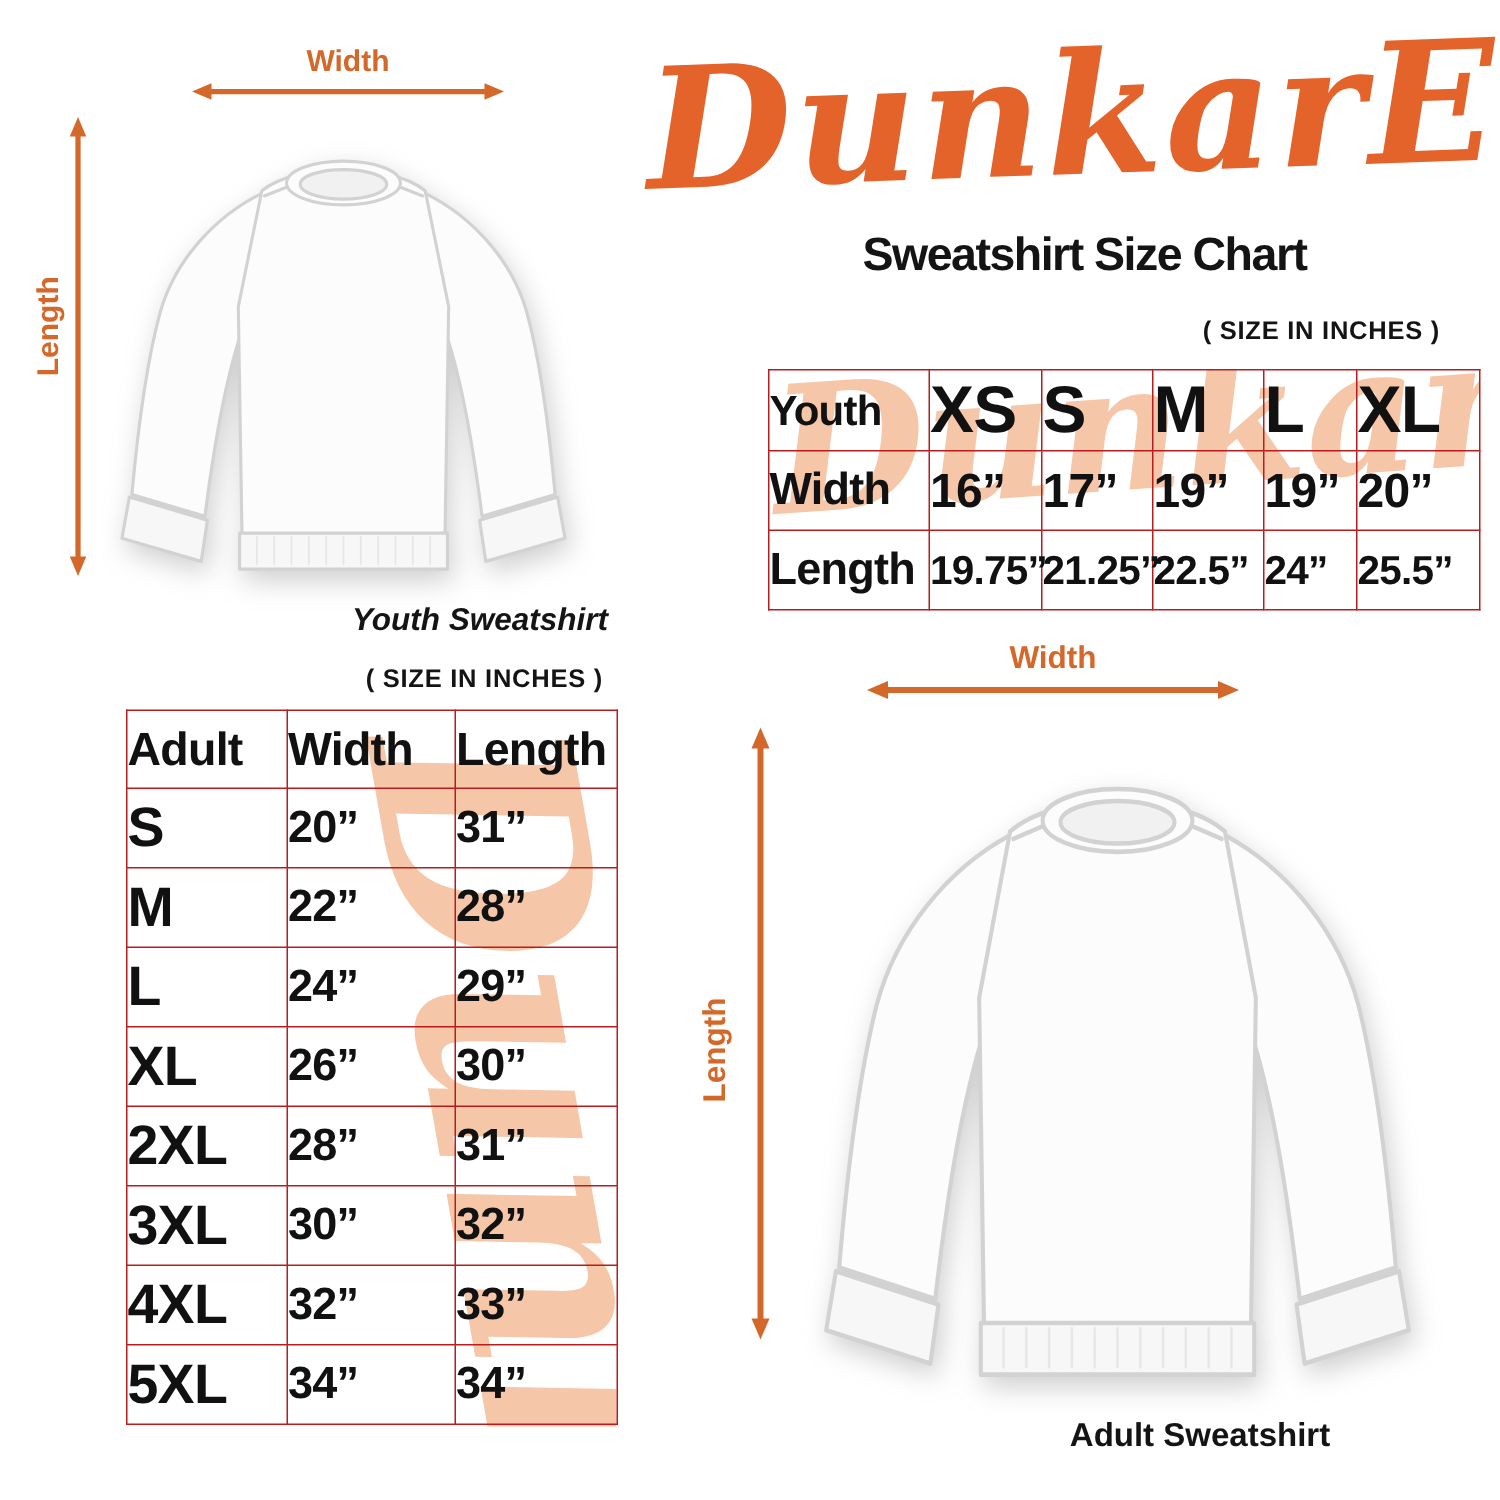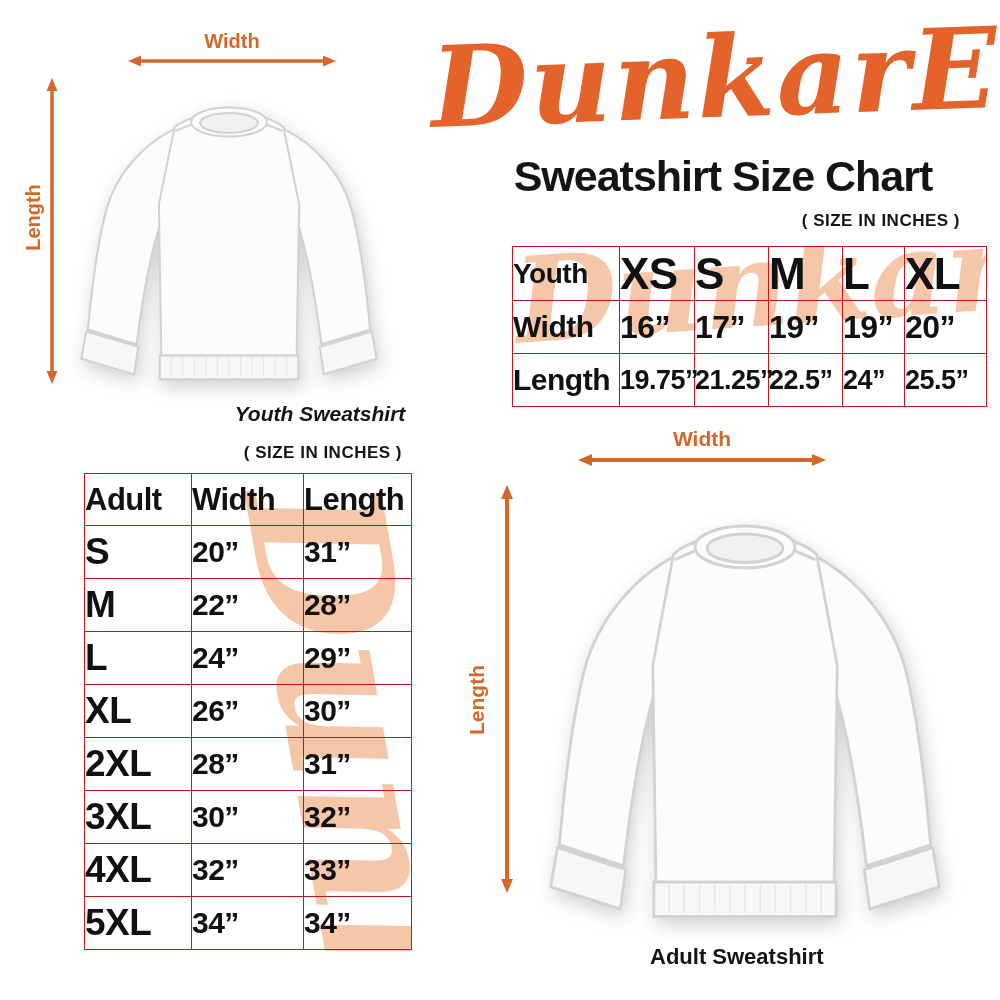--- a/index.html
+++ b/index.html
@@ -12,21 +12,21 @@
   
   .logo{
     left:435px;top:0px;width:560px;height:154px;
     display:flex;align-items:center;justify-content:center;
     font-family:"DejaVu Serif", serif;font-style:italic;font-weight:700;
     font-size:112px;letter-spacing:2px;color:#E4632B;
     transform:rotate(-2deg);white-space:nowrap;
   }
   .title{
     left:463px;top:152px;width:520px;text-align:center;
-    font-size:43px;font-weight:700;letter-spacing:-1px;color:#141414;
+    font-size:31px;font-weight:700;letter-spacing:-1px;color:#141414;
   }
   .subtitle{
     left:660px;top:211px;width:300px;text-align:right;
     font-size:17px;font-weight:700;color:#141414;letter-spacing:0.5px;
   }
   .adult-note{
     left:106px;top:443px;width:296px;text-align:right;
     font-size:17px;font-weight:700;color:#141414;letter-spacing:0.5px;
   }
 
@@ -38,21 +38,21 @@
   .a-length-label{left:412px;top:688px;width:130px;text-align:center;font-size:21px;transform:rotate(-90deg);}
   .arrow line{stroke:#D4682A;}
   .arrow polygon{fill:#D4682A;}
 
   
   .shirt{filter:drop-shadow(3px 7px 9px rgba(110,110,110,0.32));}
   .y-shirt{left:64px;top:74px;}
   .a-shirt{left:528px;top:478px;}
   .caption{font-weight:700;color:#141414;}
   .y-caption{left:170px;top:402px;width:300px;text-align:center;font-size:21px;font-style:italic;}
-  .a-caption{left:650px;top:944px;width:300px;text-align:left;font-size:22px;}
+  .a-caption{left:650px;top:944px;width:300px;text-align:center;font-size:22px;}
 
   
   .wm{overflow:hidden;z-index:1;pointer-events:none;}
   .wm span{
     position:absolute;font-family:"DejaVu Serif", serif;font-style:italic;font-weight:700;
     color:#F5C6A8;white-space:nowrap;
   }
   .wm-youth{left:512px;top:246px;width:474px;height:162px;}
   .wm-youth span{left:-2px;top:-14px;font-size:118px;transform:rotate(-4deg);transform-origin:left top;}
   .wm-adult{left:84px;top:473px;width:327px;height:478px;}

